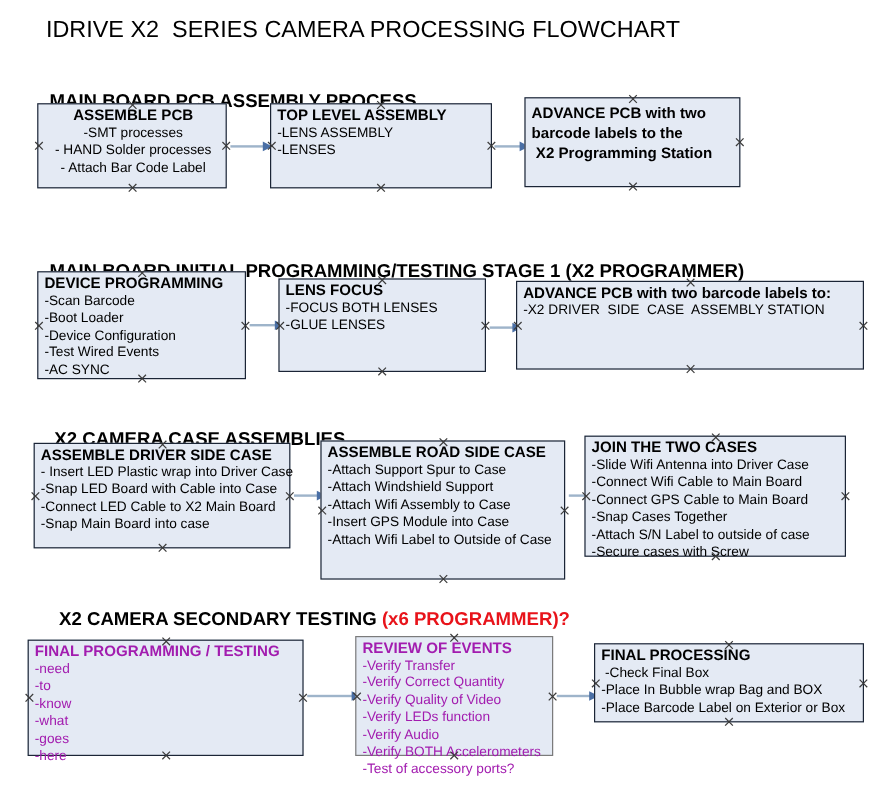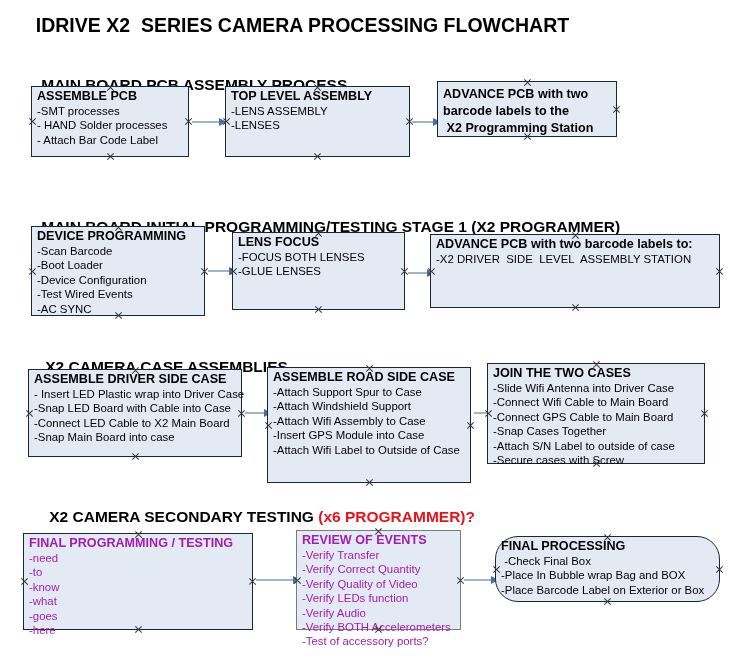--- a/index.html
+++ b/index.html
@@ -25,21 +25,21 @@
   }
 
   .abs { position: absolute; }
 
   
   .doc-title {
     left: 0; top: 14px;
     width: 605px;
     text-align: center;
     font-size: 19.5px;
-    font-weight: bold;
+    font-weight: normal;
     letter-spacing: 0px;
     white-space: pre;
   }
 
   
   .section-head {
     font-size: 15.5px;
     font-weight: bold;
     white-space: pre;
   }
@@ -124,21 +124,21 @@
 <body>
 
 <div id="canvas">
 
   <div class="abs doc-title">IDRIVE X2  SERIES CAMERA PROCESSING FLOWCHART</div>
 
   <div class="abs section-head" style="left:24px; top:58px;">
     <span>MAIN BOARD PCB ASSEMBLY PROCESS</span>
   </div>
 
-  <div class="abs pbox dark" style="left:31px; top:86px; width:158px; height:71px;">
+  <div class="abs pbox dark" style="left:31px; top:86px; width:158px; height:71px;text-align:center;">
     <div class="inner">
       <div class="btitle">ASSEMBLE PCB</div>
       <div class="bline">-SMT processes</div>
       <div class="bline">- HAND Solder processes</div>
       <div class="bline">- Attach Bar Code Label</div>
     </div>
     <div class="handle" style="left:50%; top:0;"></div>
     <div class="handle" style="left:50%; top:100%;"></div>
     <div class="handle" style="left:0; top:50%;"></div>
     <div class="handle" style="left:100%; top:50%;"></div>
@@ -153,21 +153,21 @@
       <div class="bline">-LENSES</div>
     </div>
     <div class="handle" style="left:50%; top:0;"></div>
     <div class="handle" style="left:50%; top:100%;"></div>
     <div class="handle" style="left:0; top:50%;"></div>
     <div class="handle" style="left:100%; top:50%;"></div>
   </div>
 
   <div class="conn" style="left:412px; top:121px; width:22px;"></div>
 
-  <div class="abs pbox dark" style="left:437px; top:81px; width:180px; height:56px;">
+  <div class="abs pbox dark" style="left:437px; top:81px; width:180px; height:75px;">
     <div class="inner" style="top:4px;">
       <div class="bline bold">ADVANCE PCB with two</div>
       <div class="bline bold">barcode labels to the</div>
       <div class="bline bold"> X2 Programming Station</div>
     </div>
     <div class="handle" style="left:50%; top:0;"></div>
     <div class="handle" style="left:50%; top:100%;"></div>
     <div class="handle" style="left:100%; top:50%;"></div>
   </div>
 
@@ -202,21 +202,21 @@
     <div class="handle" style="left:50%; top:100%;"></div>
     <div class="handle" style="left:0; top:50%;"></div>
     <div class="handle" style="left:100%; top:50%;"></div>
   </div>
 
   <div class="conn" style="left:408px; top:272px; width:20px;"></div>
 
   <div class="abs pbox dark" style="left:430px; top:234px; width:290px; height:74px;">
     <div class="inner">
       <div class="btitle">ADVANCE PCB with two barcode labels to:</div>
-      <div class="bline">-X2 DRIVER  SIDE  LEVEL  ASSEMBLY STATION</div>
+      <div class="bline">-X2 DRIVER  SIDE  CASE  ASSEMBLY STATION</div>
     </div>
     <div class="handle" style="left:50%; top:0;"></div>
     <div class="handle" style="left:50%; top:100%;"></div>
     <div class="handle" style="left:0; top:50%;"></div>
     <div class="handle" style="left:100%; top:50%;"></div>
   </div>
 
   <div class="abs section-head" style="left:28px; top:340px;">
     <span>X2 CAMERA CASE ASSEMBLIES</span>
   </div>
@@ -304,21 +304,21 @@
       <div class="bline red">-Test of accessory ports?</div>
     </div>
     <div class="handle" style="left:50%; top:0;"></div>
     <div class="handle" style="left:50%; top:100%;"></div>
     <div class="handle" style="left:0; top:50%;"></div>
     <div class="handle" style="left:100%; top:50%;"></div>
   </div>
 
   <div class="conn" style="left:464px; top:579px; width:28px;"></div>
 
-  <div class="abs pbox dark" style="left:495px; top:536px; width:225px; height:66px;border-radius:23px;">
+  <div class="abs pbox dark" style="left:495px; top:536px; width:225px; height:66px;">
     <div class="inner">
       <div class="btitle">FINAL PROCESSING</div>
       <div class="bline"> -Check Final Box</div>
       <div class="bline">-Place In Bubble wrap Bag and BOX</div>
       <div class="bline">-Place Barcode Label on Exterior or Box</div>
     </div>
     <div class="handle" style="left:50%; top:0;"></div>
     <div class="handle" style="left:50%; top:100%;"></div>
     <div class="handle" style="left:0; top:50%;"></div>
     <div class="handle" style="left:100%; top:50%;"></div>

